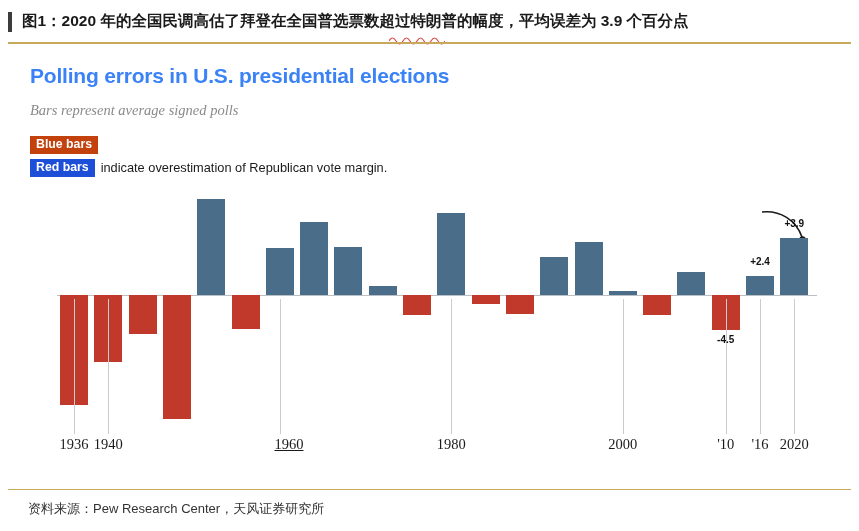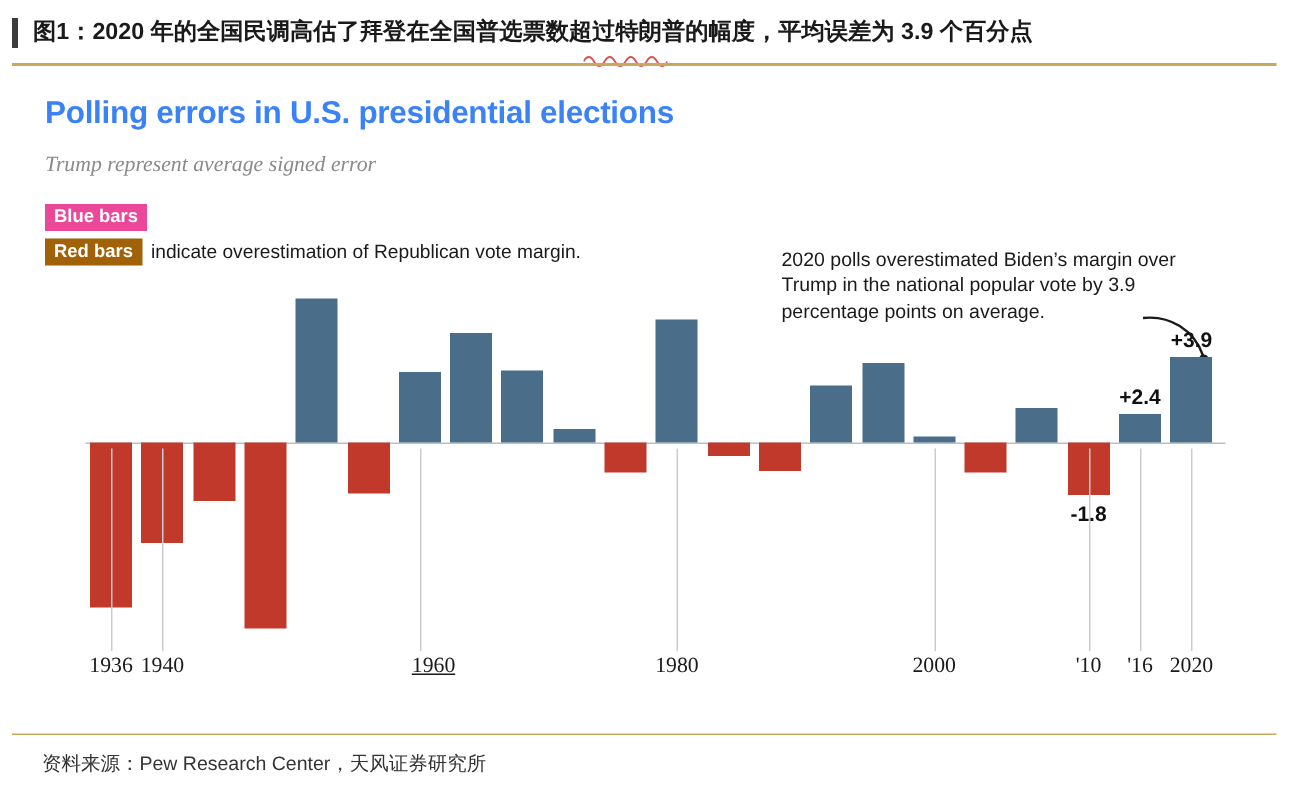--- a/index.html
+++ b/index.html
@@ -56,22 +56,22 @@
   }
   #legend-blue-row{top:91px;}
   #legend-red-row{top:114px;}
   .legend-chip{
     display:inline-block;
     color:#ffffff;font-weight:bold;font-size:12.3px;
     padding:2px 6px 3px 6px;
     margin-right:6px;
     line-height:1.05;
   }
-  #legend-blue-chip{background:#ec4899;}
-  #legend-red-chip{background:#a16207;}
+  #legend-blue-chip{background:#c2410c;}
+  #legend-red-chip{background:#1d4ed8;}
   .legend-text{color:#1a1a1a;font-size:12.8px;}
 
   #annotation{
     position:absolute;left:521px;top:119px;width:300px;
     font-size:13px;color:#1a1a1a;line-height:1.33;
   }
   #annotation-arrow{
     position:absolute;left:760px;top:163px;width:70px;height:48px;
   }
 
@@ -93,21 +93,21 @@
     position:absolute;width:1px;background:#c9cdd1;
   }
   .xlabel{
     position:absolute;
     font-size:14.5px;color:#1a1a1a;
     font-family:"Liberation Serif","DejaVu Serif",serif;
     text-align:center;white-space:nowrap;
   }
   .datalabel{
     position:absolute;
-    font-size:14px;font-weight:bold;color:#111111;
+    font-size:10px;font-weight:bold;color:#111111;
     text-align:center;white-space:nowrap;
   }
 
   
   #footer-rule{
     position:absolute;left:8px;top:489px;width:843px;height:1.4px;
     background:#c8a85a;
   }
   #footer-text{
     position:absolute;left:28px;top:500px;
@@ -122,32 +122,31 @@
   <div id="header-title">图1：2020 年的全国民调高估了拜登在全国普选票数超过特朗普的幅度，平均误差为 3.9 个百分点</div>
   <svg id="squiggle" viewBox="0 0 56 10">
     <path d="M0 6 Q3.5 0 7 6 T14 6 T21 6 T28 6 T35 6 T42 6 T49 6 T56 6" fill="none" stroke="#d9534f" stroke-width="1.2"></path>
   </svg>
   <div id="header-rule"></div>
 </div>
 
 <div id="figure">
 
   <div id="chart-title">Polling errors in U.S. presidential elections</div>
-  <div id="chart-subtitle">Trump represent average signed error</div>
+  <div id="chart-subtitle">Bars represent average signed polls</div>
 
   <div id="legend-blue-row" class="legend-row">
     <span id="legend-blue-chip" class="legend-chip">Blue bars</span>
   </div>
 
   <div id="legend-red-row" class="legend-row">
     <span id="legend-red-chip" class="legend-chip">Red bars</span>
     <span class="legend-text">indicate overestimation of Republican vote margin.</span>
   </div>
 
-  <div id="annotation">2020 polls overestimated Biden’s margin over Trump in the national popular vote by 3.9 percentage points on average.</div>
 
   <svg id="annotation-arrow" viewBox="0 0 70 48">
     <path d="M2 4 C 20 2, 36 12, 42 29" fill="none" stroke="#1a1a1a" stroke-width="1.6"></path>
     <circle cx="42.5" cy="31.5" r="3.2" fill="#1a1a1a"></circle>
   </svg>
 
   <div id="plot">
     <div id="zero-line"></div>
     <div id="bars-layer">
         <div class="bar neg" style="left: 60px; width: 28px; height: 109.5px; top: 250px;"></div>
@@ -187,21 +186,21 @@
         <div class="xlabel" style="left: 44px; width: 60px; top: 391px;">1936</div>
         <div class="xlabel" style="left: 78.3px; width: 60px; top: 391px;">1940</div>
         <div class="xlabel" style="left: 259px; width: 60px; top: 391px; text-decoration: underline;">1960</div>
         <div class="xlabel" style="left: 421.3px; width: 60px; top: 391px;">1980</div>
         <div class="xlabel" style="left: 592.8px; width: 60px; top: 391px;">2000</div>
         <div class="xlabel" style="left: 695.7px; width: 60px; top: 391px;">'10</div>
         <div class="xlabel" style="left: 730px; width: 60px; top: 391px;">'16</div>
         <div class="xlabel" style="left: 764.3px; width: 60px; top: 391px;">2020</div>
       </div>
     <div id="datalabels-layer">
-        <div class="datalabel" style="left: 695.7px; width: 60px; top: 289.04px;">-1.8</div>
+        <div class="datalabel" style="left: 695.7px; width: 60px; top: 289.04px;">-4.5</div>
         <div class="datalabel" style="left: 730px; width: 60px; top: 211.02px;">+2.4</div>
         <div class="datalabel" style="left: 764.3px; width: 60px; top: 173.06px;">+3.9</div>
       </div>
   </div>
 
 </div>
 
 <div id="footer-rule"></div>
 <div id="footer-text">资料来源：Pew Research Center，天风证券研究所</div>
 

